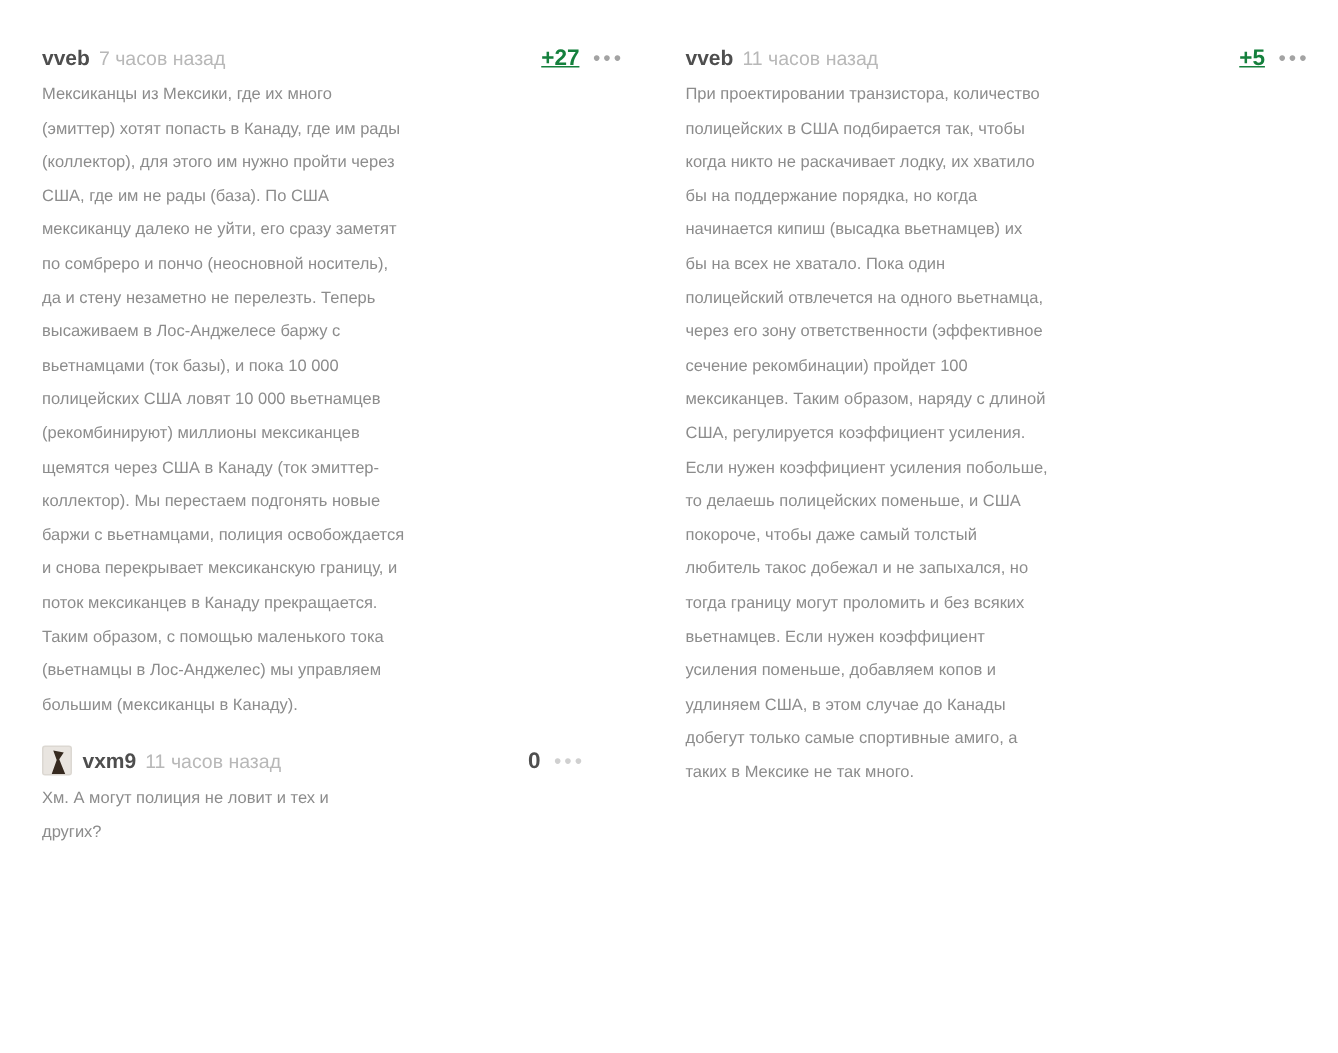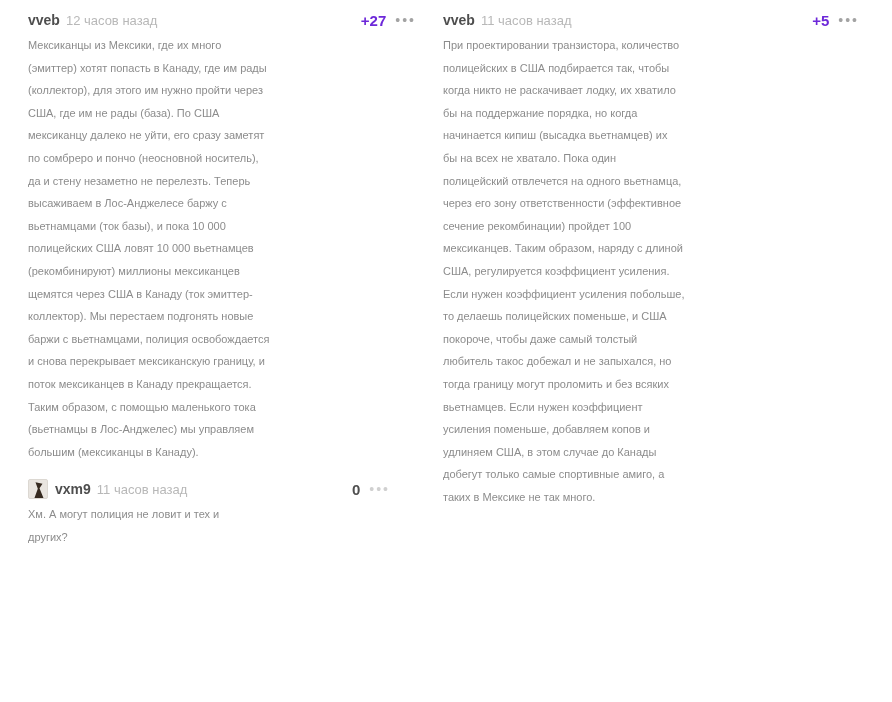--- a/index.html
+++ b/index.html
@@ -20,21 +20,21 @@
     font-size: 54px;
     line-height: 68px;
     font-weight: 700;
     color: #3f4c59;
     letter-spacing: -0.5px;
     white-space: nowrap;
     transform: scaleX(0.68);
     transform-origin: left center;
   }
 
-  .columns { display: flex; gap: 13px; }
+  .columns { display: flex; gap: 27px; margin-top: 18px; }
   .col-left  { width: 402px; flex: none; }
   .col-right { width: 430px; flex: none; }
 
   .comment-header {
     display: flex;
     align-items: center;
     padding-right: 14px;
     height: 20px;
   }
   .author {
@@ -47,21 +47,21 @@
     font-size: 13px;
     color: #b8b8b8;
     margin-left: 6px;
     white-space: nowrap;
   }
   .rating {
     margin-left: auto;
     font-size: 15px;
     font-weight: 700;
   }
-  .rating.positive { color: #6d28d9; }
+  .rating.positive { color: #15803d; text-decoration: underline; }
   .rating.neutral  { color: #4f4f4f; }
   .dots {
     margin-left: 9px;
     font-size: 14px;
     letter-spacing: 2px;
     color: #a3a3a3;
     cursor: pointer;
     line-height: 1;
   }
   .dots.muted { color: #d0d0d0; margin-right: 26px; }
@@ -102,21 +102,21 @@
 <div class="page">
 
 
   <div class="columns">
 
     <div class="col-left">
 
       <article class="comment">
         <header class="comment-header">
           <span class="author">vveb</span>
-          <span class="time">12 часов назад</span>
+          <span class="time">7 часов назад</span>
           <span class="rating positive">+27</span>
           <span class="dots">•••</span>
         </header>
         <div class="comment-text">Мексиканцы из Мексики, где их много
 (эмиттер) хотят попасть в Канаду, где им рады
 (коллектор), для этого им нужно пройти через
 США, где им не рады (база). По США
 мексиканцу далеко не уйти, его сразу заметят
 по сомбреро и пончо (неосновной носитель),
 да и стену незаметно не перелезть. Теперь

